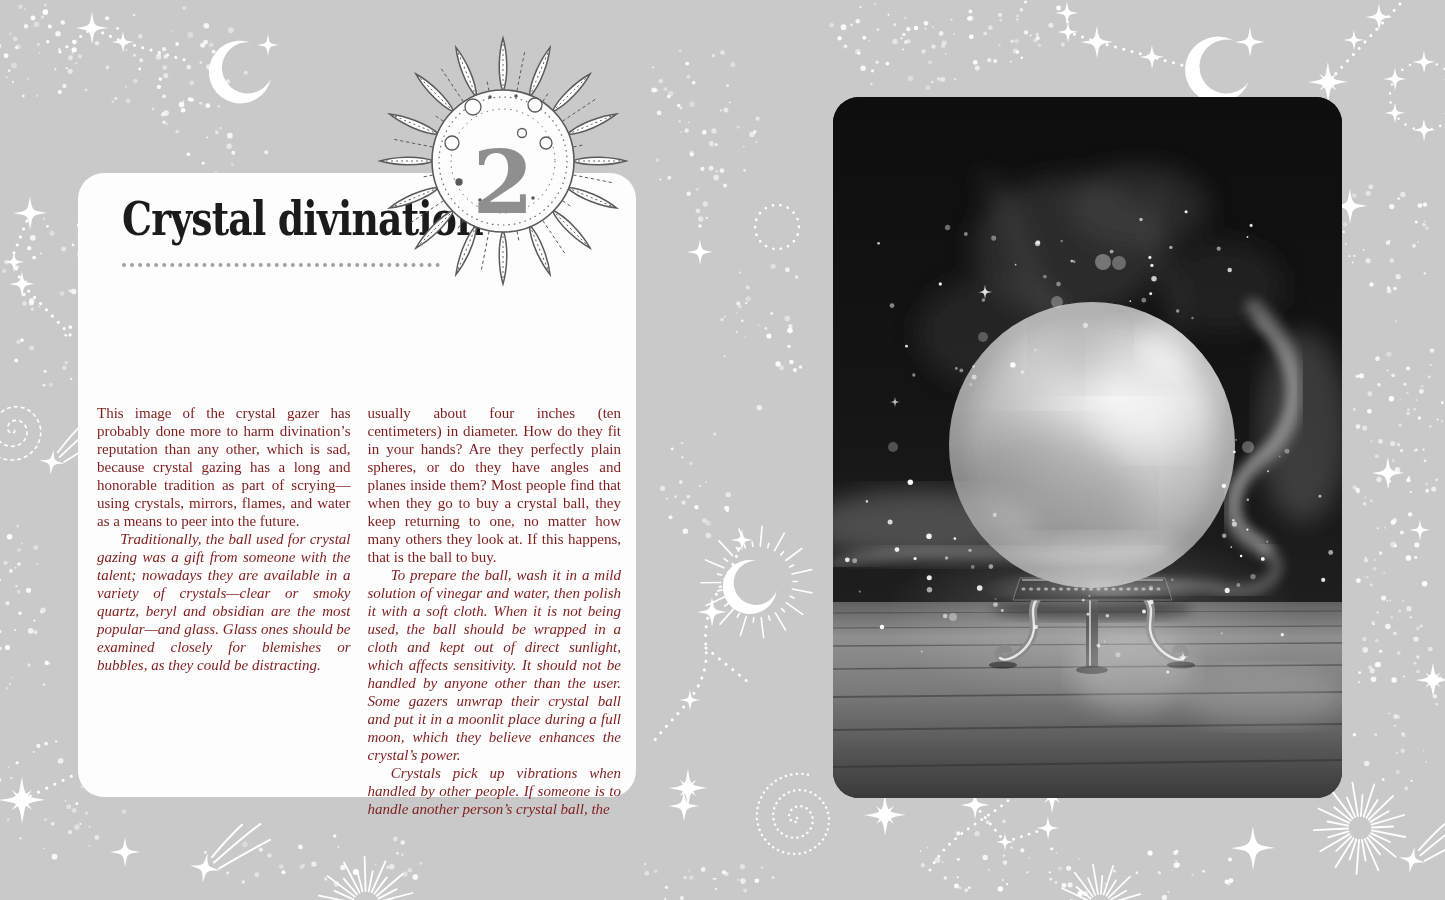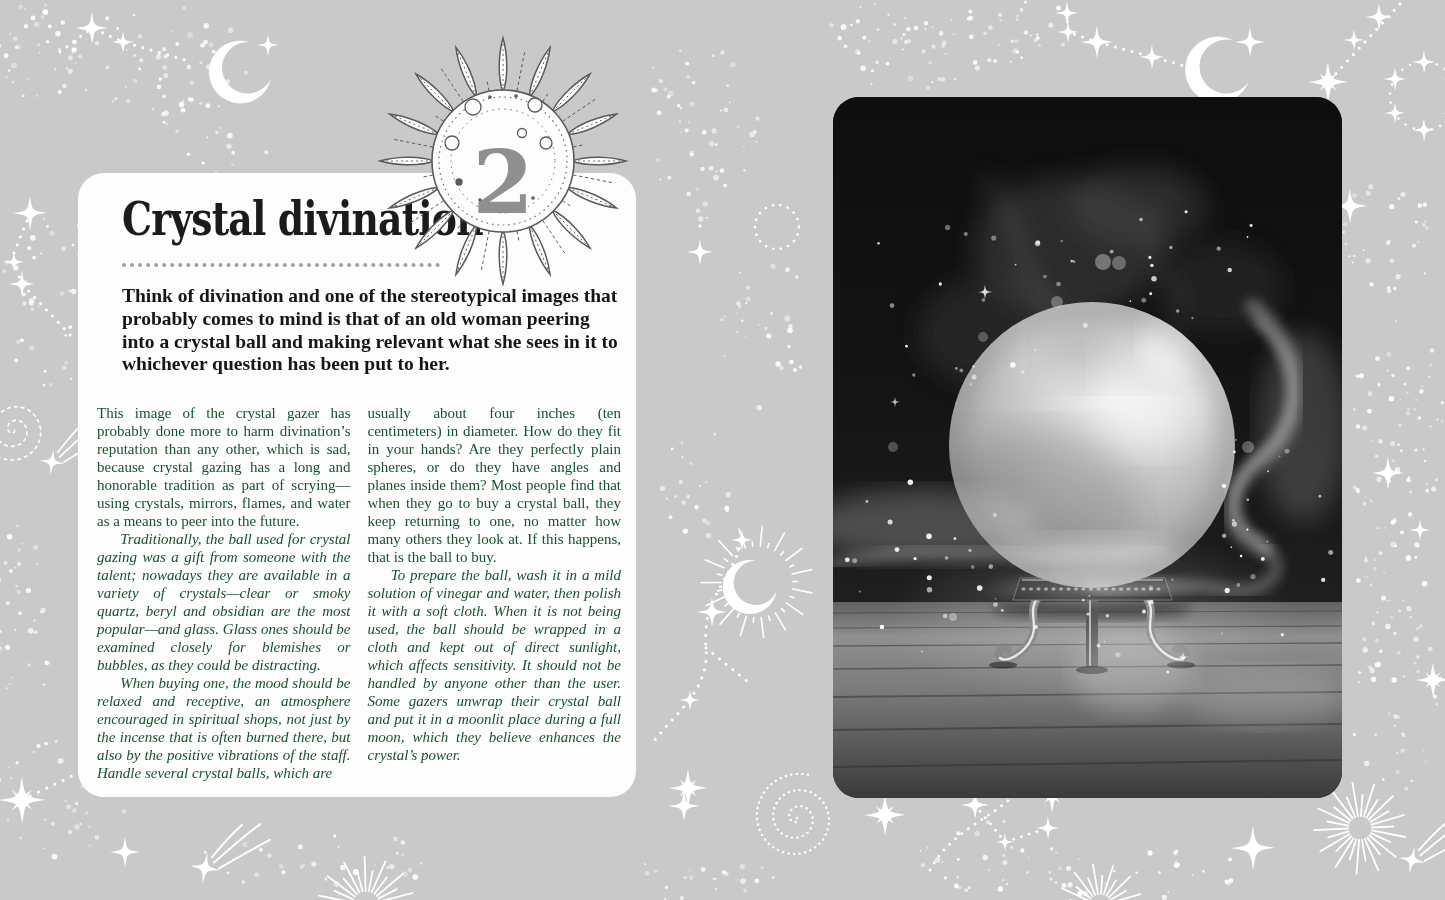--- a/index.html
+++ b/index.html
@@ -12,21 +12,21 @@
   .chapter-title{position:absolute;left:44px;top:22px;margin:0;
         font-family:"DejaVu Serif",serif;font-weight:700;font-size:46px;line-height:1.05;
         color:#1b1b1b;letter-spacing:-1px;transform:scaleX(.82);transform-origin:left top;
         white-space:nowrap;}
   .title-rule{position:absolute;left:44px;top:90px;width:318px;height:0;
         border-top:4px dotted #a2a2a2;}
   .chapter-intro{position:absolute;left:44px;top:112px;width:498px;margin:0;
         font-weight:700;font-size:19.5px;line-height:22.8px;color:#161616;}
   .article-columns{position:absolute;left:19px;top:231px;right:15px;bottom:12px;
         display:flex;gap:17px;}
-  .article-col{flex:1 1 0;font-size:15px;line-height:18px;color:#14532d;
+  .article-col{flex:1 1 0;font-size:15px;line-height:18px;color:#7f1d1d;
         text-align:justify;}
   .article-col p{margin:0;}
   .article-col p + p{text-indent:1.55em;font-style:italic;}
   
   .sun-badge{position:absolute;left:372px;top:30px;width:262px;height:262px;z-index:2;}
   .sun-badge text{font-family:"DejaVu Serif",serif;font-weight:700;}
   
   .photo{position:absolute;left:833px;top:97px;width:509px;height:701px;
          border-radius:26px;overflow:hidden;z-index:1;background:#141414;}
 </style>
@@ -1015,30 +1015,29 @@
         <line x1="1110.4" y1="899.9" x2="1126.1" y2="890.7" stroke-width="1.7" stroke-linecap="round"></line>
         <line x1="1111.5" y1="902.6" x2="1140.3" y2="894.1" stroke-width="1.7" stroke-linecap="round"></line>
         <line x1="1112.0" y1="905.5" x2="1130.2" y2="904.6" stroke-width="1.7" stroke-linecap="round"></line>
       </g>
     <use href="#comet" transform="translate(1412,860) rotate(12) scale(0.9)"></use>
   </svg>
 
   <div class="left-page">
     <h1 class="chapter-title">Crystal divination</h1>
     <div class="title-rule"></div>
-    <p class="chapter-intro">Think of divination and one of the stereotypical images that probably comes to mind is that of an old woman peering into a crystal ball and making relevant what she sees in it to whichever question has been put to her.</p>
     <div class="article-columns">
       <div class="article-col">
         <p>This image of the crystal gazer has probably done more to harm divination’s reputation than any other, which is sad, because crystal gazing has a long and honorable tradition as part of scrying—using crystals, mirrors, flames, and water as a means to peer into the future.</p>
         <p>Traditionally, the ball used for crystal gazing was a gift from someone with the talent; nowadays they are available in a variety of crystals—clear or smoky quartz, beryl and obsidian are the most popular—and glass. Glass ones should be examined closely for blemishes or bubbles, as they could be distracting.</p>
-        <p>When buying one, the mood should be relaxed and receptive, an atmosphere encouraged in spiritual shops, not just by the incense that is often burned there, but also by the positive vibrations of the staff. Handle several crystal balls, which are</p>
       </div>
       <div class="article-col">
         <p>usually about four inches (ten centimeters) in diameter. How do they fit in your hands? Are they perfectly plain spheres, or do they have angles and planes inside them? Most people find that when they go to buy a crystal ball, they keep returning to one, no matter how many others they look at. If this happens, that is the ball to buy.</p>
         <p>To prepare the ball, wash it in a mild solution of vinegar and water, then polish it with a soft cloth. When it is not being used, the ball should be wrapped in a cloth and kept out of direct sunlight, which affects sensitivity. It should not be handled by anyone other than the user. Some gazers unwrap their crystal ball and put it in a moonlit place during a full moon, which they believe enhances the crystal’s power.</p>
+        <p>Crystals pick up vibrations when handled by other people. If someone is to handle another person’s crystal ball, the</p>
       </div>
     </div>
   </div>
 
   <svg class="sun-badge" viewBox="0 0 262 262">
     <defs>
       <g id="petal">
         <path d="M131,62 C137,46 135,22 131,8 C127,22 125,46 131,62 Z" fill="#fdfdfd" stroke="#5a5a5a" stroke-width="1.5"></path>
         <path d="M131,56 L131,14" stroke="#5a5a5a" stroke-width="0.9" stroke-dasharray="2 3" fill="none"></path>
       </g>

